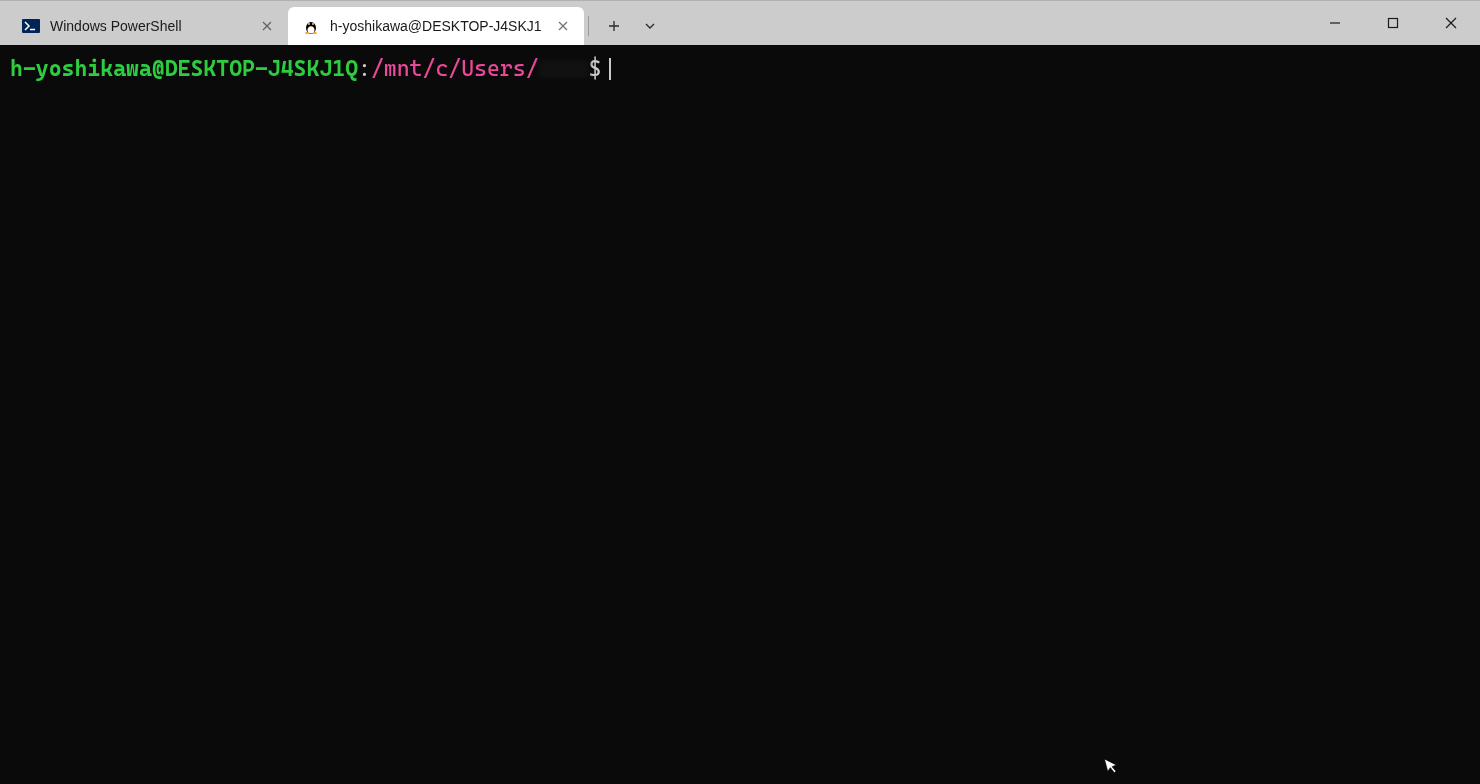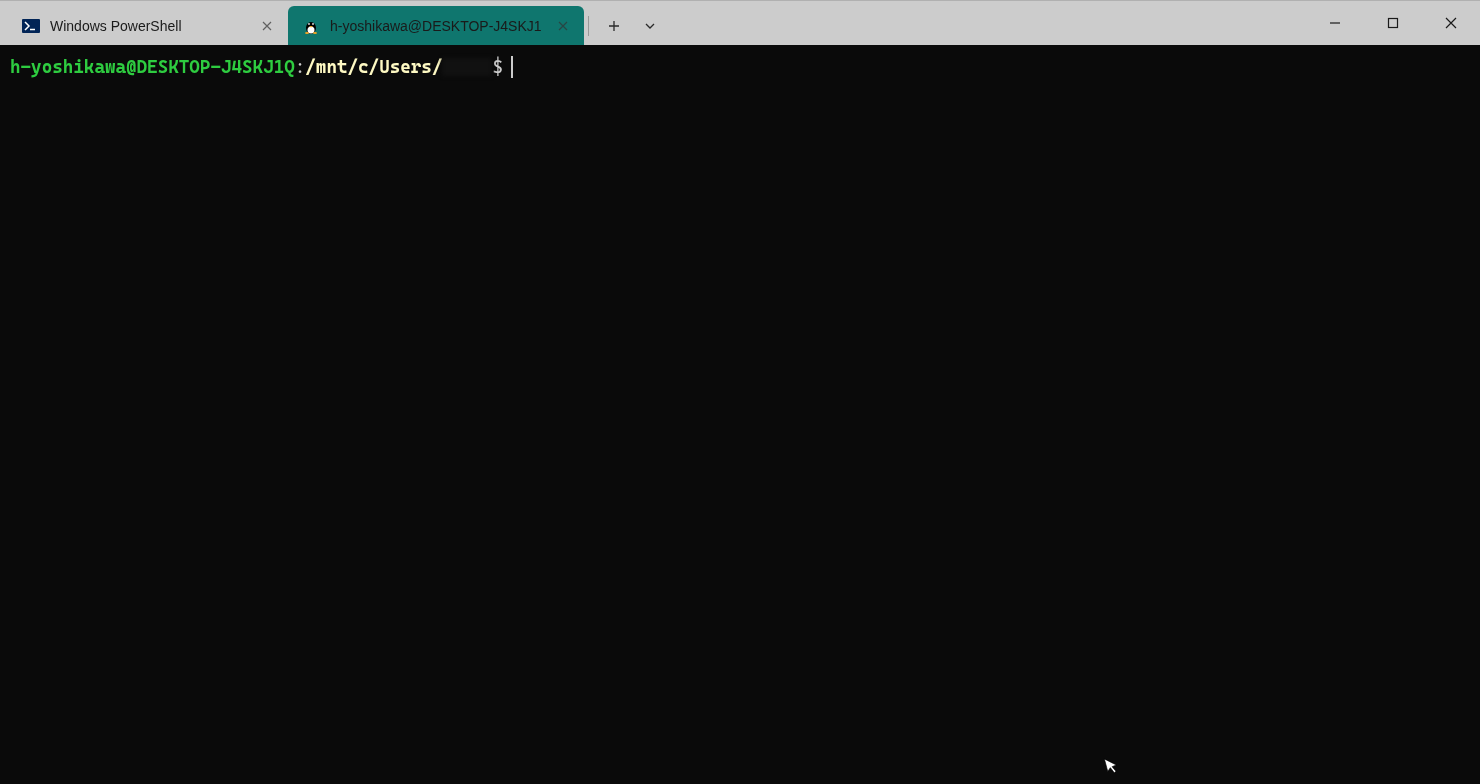--- a/index.html
+++ b/index.html
@@ -16,39 +16,39 @@
     }
     .titlebar {
       height: 45px;
       background: #cccccc;
       display: flex;
       align-items: stretch;
       border-top: 1px solid #b0b0b0;
     }
     .tabs {
       display: flex;
-      align-items: flex-end;
+      align-items: center;
       padding-left: 8px;
       padding-top: 6px;
     }
     .tab {
       display: flex;
       align-items: center;
       height: 39px;
       padding: 0 10px 0 14px;
       min-width: 280px;
       max-width: 300px;
       font-size: 14px;
       color: #1a1a1a;
       cursor: pointer;
       position: relative;
       gap: 10px;
     }
     .tab.active {
-      background: #0f766e;
+      background: #ffffff;
       border-top-left-radius: 6px;
       border-top-right-radius: 6px;
     }
     .tab .icon {
       width: 18px;
       height: 18px;
       flex-shrink: 0;
       display: flex;
       align-items: center;
       justify-content: center;
@@ -100,39 +100,39 @@
       justify-content: center;
       cursor: pointer;
       color: #1a1a1a;
     }
     .terminal-body {
       width: 100%;
       height: calc(100% - 45px);
       background: #0a0a0a;
       padding: 10px 10px;
       font-family: "Cascadia Mono", "Consolas", monospace;
-      font-size: 18px;
+      font-size: 22px;
       line-height: 1.3;
       position: relative;
     }
     .prompt-line {
       display: flex;
       align-items: center;
       white-space: pre;
     }
     .prompt-user {
       color: #2ecc40;
       font-weight: bold;
     }
     .prompt-sep {
       color: #cccccc;
     }
     .prompt-path {
-      color: #fef9c3;
-      font-weight: bold;
+      color: #ec4899;
+      font-weight: normal;
     }
     .prompt-dollar {
       color: #cccccc;
       margin-left: 0;
     }
     .redacted {
       display: inline-block;
       width: 50px;
       height: 18px;
       background: #111;

